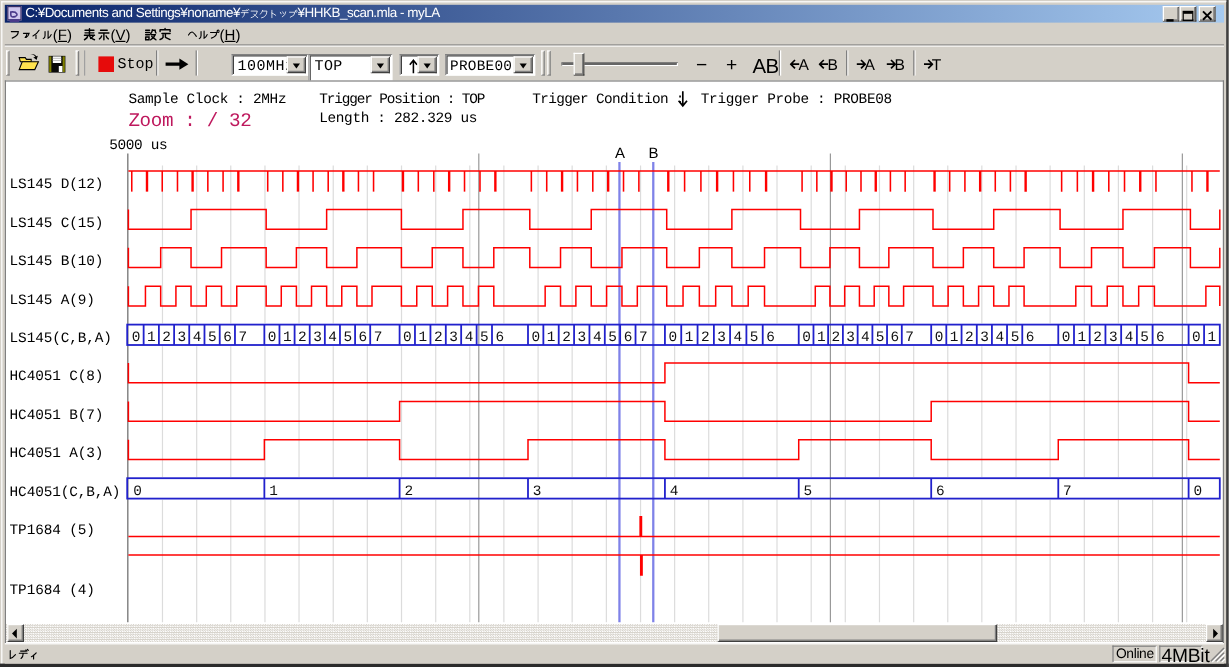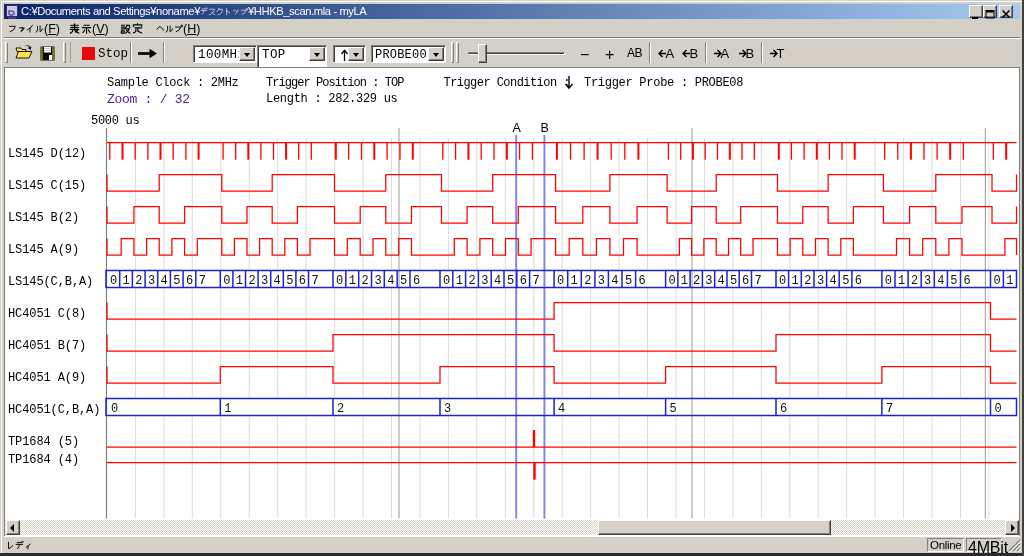--- a/index.html
+++ b/index.html
@@ -124,21 +124,21 @@
     <div class="cbtn" style="height:14px">
       <div class="tri" style="left:3.5px;top:5px"></div>
     </div>
   </div>
 <div class="a grip" style="left:451px;top:42px;height:21px"></div>
 <div class="a grip" style="left:456px;top:42px;height:21px"></div>
 <div class="a" style="left:468px;top:52px;width:97px;height:3px;border:1px solid;border-color:#808080 #fff #fff #808080;background:#404040"></div>
 <div class="a raised" style="left:478px;top:44px;width:9px;height:19px"></div>
 <div class="a" style="left:580px;top:46px;font-size:16px;letter-spacing:0px;white-space:nowrap">−</div>
 <div class="a" style="left:605px;top:46px;font-size:16px;letter-spacing:0px;white-space:nowrap">+</div>
-<div class="a" style="left:627px;top:46px;font-size:12px;letter-spacing:-0.5px;white-space:nowrap">AB</div>
+<div class="a" style="left:627px;top:46px;font-size:17px;letter-spacing:-0.5px;white-space:nowrap">AB</div>
 <div class="a sep" style="left:649px;top:42px;height:21px"></div>
 <svg class="a" style="left:658px;top:49px" width="9" height="9" viewBox="0 0 9 9">
     <path d="M1,4.5 H8 M4.5,1 L1,4.5 L4.5,8" fill="none" stroke="#000" stroke-width="1.4"></path>
   </svg>
 <div class="a" style="left:665.5px;top:46px;font-size:13px">A</div>
 <svg class="a" style="left:682px;top:49px" width="9" height="9" viewBox="0 0 9 9">
     <path d="M1,4.5 H8 M4.5,1 L1,4.5 L4.5,8" fill="none" stroke="#000" stroke-width="1.4"></path>
   </svg>
 <div class="a" style="left:689.5px;top:46px;font-size:13px">B</div>
 <div class="a sep" style="left:705px;top:42px;height:21px"></div>
@@ -156,36 +156,36 @@
   </svg>
 <div class="a" style="left:776.5px;top:46px;font-size:13px">T</div>
 <div class="a" style="left:4px;top:67px;width:1016px;height:469px;background:#fff;border:1px solid #808080;border-bottom:none"></div>
 <div class="a mono" style="left:107px;top:76px;font-size:12px;letter-spacing:-0.28px;white-space:nowrap;color:#000">Sample Clock : 2MHz</div>
 <div class="a mono" style="left:266px;top:76px;font-size:12px;letter-spacing:-0.95px;white-space:nowrap">Trigger Position : TOP</div>
 <div class="a mono" style="left:443.5px;top:76px;font-size:12px;letter-spacing:-0.55px;white-space:nowrap">Trigger Condition :</div>
 <svg class="a" style="left:564px;top:75px" width="10" height="15" viewBox="0 0 10 15">
     <path d="M5,1 V12.5 M1.5,9 L5,13.2 L8.5,9" fill="none" stroke="#000" stroke-width="1.4"></path>
   </svg>
 <div class="a mono" style="left:584px;top:76px;font-size:12px;letter-spacing:-0.28px;white-space:nowrap;color:#000">Trigger Probe : PROBE08</div>
-<div class="a mono" style="left:107px;top:92px;font-size:13px;letter-spacing:-0.28px;white-space:nowrap;color:#4c1d95">Zoom : /  32</div>
+<div class="a mono" style="left:107px;top:92px;font-size:16px;letter-spacing:-0.28px;white-space:nowrap;color:#be185d">Zoom : /  32</div>
 <div class="a mono" style="left:266px;top:92px;font-size:12px;letter-spacing:-0.28px;white-space:nowrap;color:#000">Length : 282.329 us</div>
 <div class="a mono" style="left:91px;top:114px;font-size:12px;letter-spacing:-0.28px;white-space:nowrap;color:#000">5000 us</div>
 <div class="a" style="left:512.5px;top:121px;font-size:12.5px">A</div>
 <div class="a" style="left:540.5px;top:121px;font-size:12.5px">B</div>
 <div class="a mono" style="left:8px;top:146.5px;font-size:12px;letter-spacing:-0.1px;white-space:nowrap">LS145 D(12)</div>
 <div class="a mono" style="left:8px;top:178.5px;font-size:12px;letter-spacing:-0.1px;white-space:nowrap">LS145 C(15)</div>
-<div class="a mono" style="left:8px;top:210.5px;font-size:12px;letter-spacing:-0.1px;white-space:nowrap">LS145 B(2)</div>
+<div class="a mono" style="left:8px;top:210.5px;font-size:12px;letter-spacing:-0.1px;white-space:nowrap">LS145 B(10)</div>
 <div class="a mono" style="left:8px;top:242.5px;font-size:12px;letter-spacing:-0.1px;white-space:nowrap">LS145 A(9)</div>
 <div class="a mono" style="left:8px;top:274.5px;font-size:12px;letter-spacing:-0.1px;white-space:nowrap">LS145(C,B,A)</div>
 <div class="a mono" style="left:8px;top:306.5px;font-size:12px;letter-spacing:-0.1px;white-space:nowrap">HC4051 C(8)</div>
 <div class="a mono" style="left:8px;top:338.5px;font-size:12px;letter-spacing:-0.1px;white-space:nowrap">HC4051 B(7)</div>
-<div class="a mono" style="left:8px;top:370.5px;font-size:12px;letter-spacing:-0.1px;white-space:nowrap">HC4051 A(9)</div>
+<div class="a mono" style="left:8px;top:370.5px;font-size:12px;letter-spacing:-0.1px;white-space:nowrap">HC4051 A(3)</div>
 <div class="a mono" style="left:8px;top:402.5px;font-size:12px;letter-spacing:-0.1px;white-space:nowrap">HC4051(C,B,A)</div>
 <div class="a mono" style="left:8px;top:434.5px;font-size:12px;letter-spacing:-0.1px;white-space:nowrap">TP1684 (5)</div>
-<div class="a mono" style="left:8px;top:453px;font-size:12px;letter-spacing:-0.1px;white-space:nowrap">TP1684 (4)</div>
+<div class="a mono" style="left:8px;top:485px;font-size:12px;letter-spacing:-0.1px;white-space:nowrap">TP1684 (4)</div>
 <svg class="a" style="left:0;top:0" width="1024" height="556" viewBox="0 0 1024 556">
     <line x1="135.4" y1="138" x2="135.4" y2="518.5" stroke="#dcdcdc" stroke-width="1"></line>
 <line x1="163.9" y1="138" x2="163.9" y2="518.5" stroke="#dcdcdc" stroke-width="1"></line>
 <line x1="192.3" y1="138" x2="192.3" y2="518.5" stroke="#dcdcdc" stroke-width="1"></line>
 <line x1="220.8" y1="138" x2="220.8" y2="518.5" stroke="#dcdcdc" stroke-width="1"></line>
 <line x1="249.2" y1="138" x2="249.2" y2="518.5" stroke="#dcdcdc" stroke-width="1"></line>
 <line x1="277.7" y1="138" x2="277.7" y2="518.5" stroke="#dcdcdc" stroke-width="1"></line>
 <line x1="306.1" y1="138" x2="306.1" y2="518.5" stroke="#dcdcdc" stroke-width="1"></line>
 <line x1="334.6" y1="138" x2="334.6" y2="518.5" stroke="#dcdcdc" stroke-width="1"></line>
 <line x1="363.1" y1="138" x2="363.1" y2="518.5" stroke="#dcdcdc" stroke-width="1"></line>

